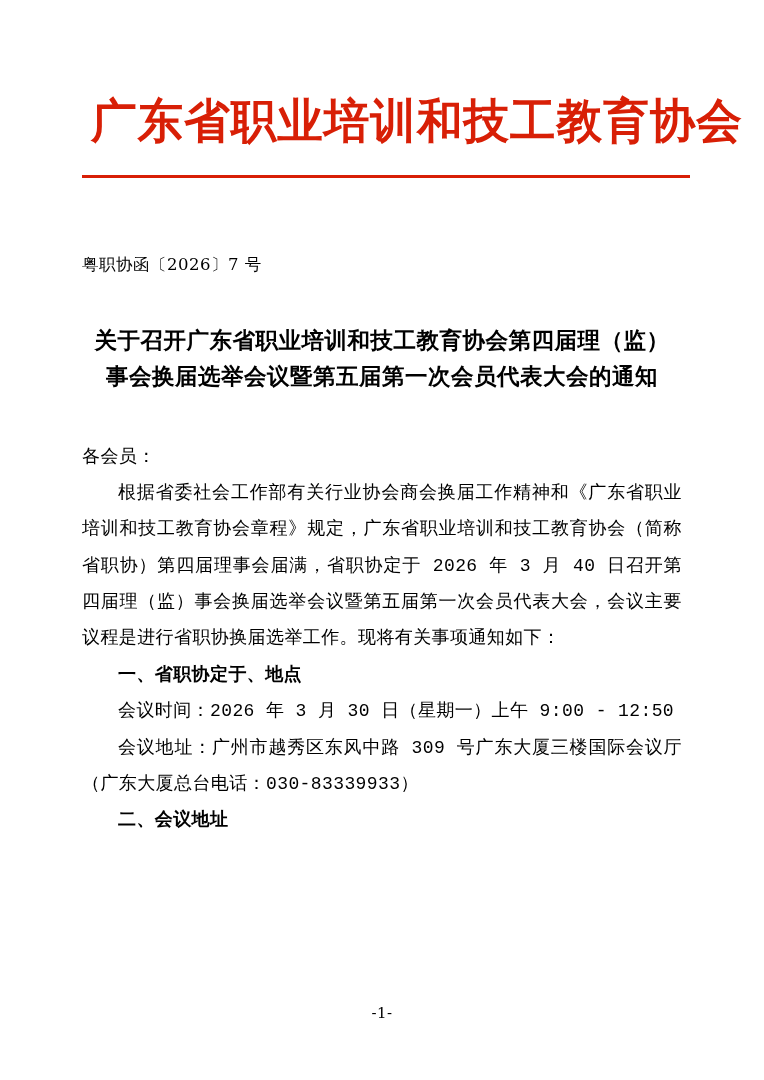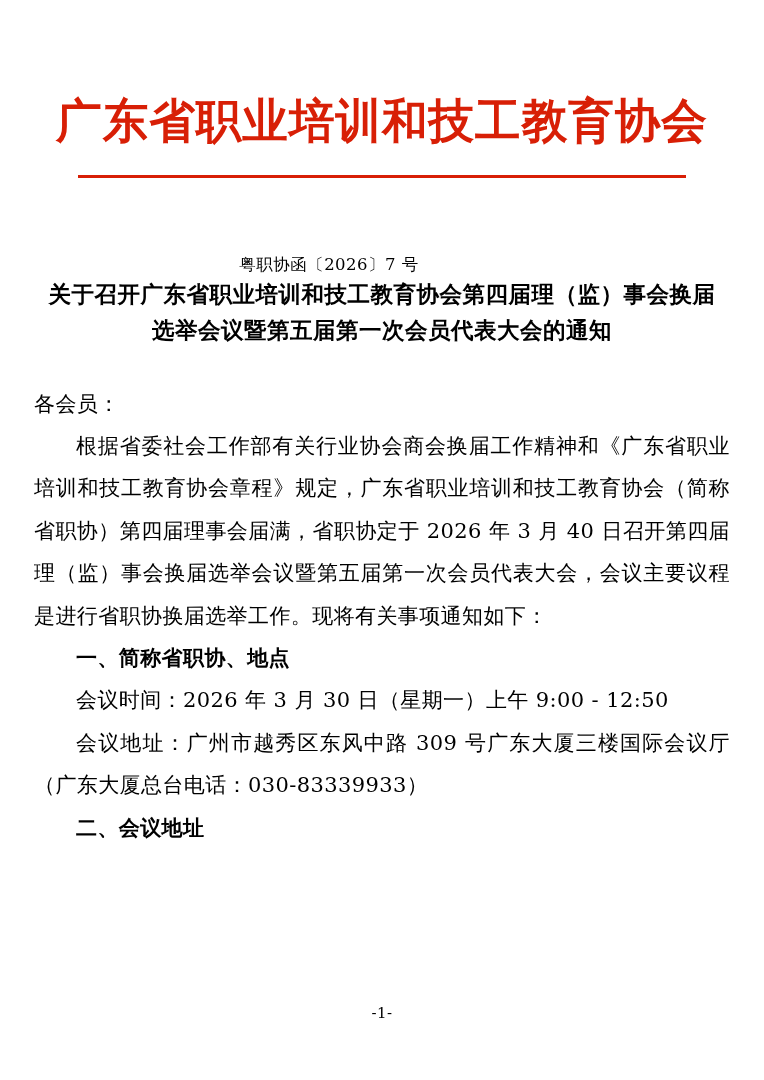--- a/index.html
+++ b/index.html
@@ -13,21 +13,21 @@
     font-family: "DejaVu Serif", "Liberation Serif", serif;
     color: #000000;
     position: relative;
     overflow: hidden;
   }
 
   .page {
     width: 764px;
     height: 1080px;
     box-sizing: border-box;
-    padding: 0 34px;
+    padding: 0 82px;
     position: relative;
   }
 
   
   .letterhead {
     text-align: center;
     padding-top: 92px;
   }
   .letterhead-title {
     color: #d81f06;
@@ -42,44 +42,46 @@
   .letterhead-rule {
     margin: 24px auto 0 auto;
     width: 608px;
     height: 3px;
     background: #d81f06;
   }
 
   
   .doc-number {
     margin-top: 76px;
-    text-align: center;
+    text-align: left;
     font-size: 16.5px;
     letter-spacing: 0.5px;
     padding-right: 106px;
   }
 
   
   .doc-title {
+    margin-top: 46px;
     text-align: center;
     font-size: 22.5px;
     font-weight: bold;
     line-height: 1.62;
     letter-spacing: 0.5px;
     padding: 0 4px;
   }
 
   
   .body-text {
-    margin-top: 34px;
-    font-size: 21px;
+    margin-top: 44px;
+    font-size: 18px;
     line-height: 2.02;
     letter-spacing: 0.4px;
     text-align: justify;
     text-justify: inter-ideograph;
+    font-family: Liberation Mono, monospace;
   }
   .body-text p {
     margin: 0;
   }
   .salutation {
     text-indent: 0;
   }
   .indent2 {
     text-indent: 2em;
   }
@@ -112,21 +114,21 @@
   <div class="doc-number">粤职协函〔2026〕7 号</div>
 
   <div class="doc-title">关于召开广东省职业培训和技工教育协会第四届理（监）事会换届选举会议暨第五届第一次会员代表大会的通知</div>
 
   <div class="body-text">
 
     <p class="salutation">各会员：</p>
 
     <p class="indent2">根据省委社会工作部有关行业协会商会换届工作精神和《广东省职业培训和技工教育协会章程》规定，广东省职业培训和技工教育协会（简称省职协）第四届理事会届满，省职协定于 2026 年 3 月 40 日召开第四届理（监）事会换届选举会议暨第五届第一次会员代表大会，会议主要议程是进行省职协换届选举工作。现将有关事项通知如下：</p>
 
-    <p class="section-head">一、简称省职协、地点</p>
+    <p class="section-head">一、省职协定于、地点</p>
 
     <p class="indent2">会议时间：2026 年 3 月 30 日（星期一）上午 9:00 - 12:50</p>
 
     <p class="indent2">会议地址：广州市越秀区东风中路 309 号广东大厦三楼国际会议厅（广东大厦总台电话：030-83339933）</p>
 
     <p class="section-head">二、会议地址</p>
 
   </div>
 
   <div class="page-footer">-1-</div>

